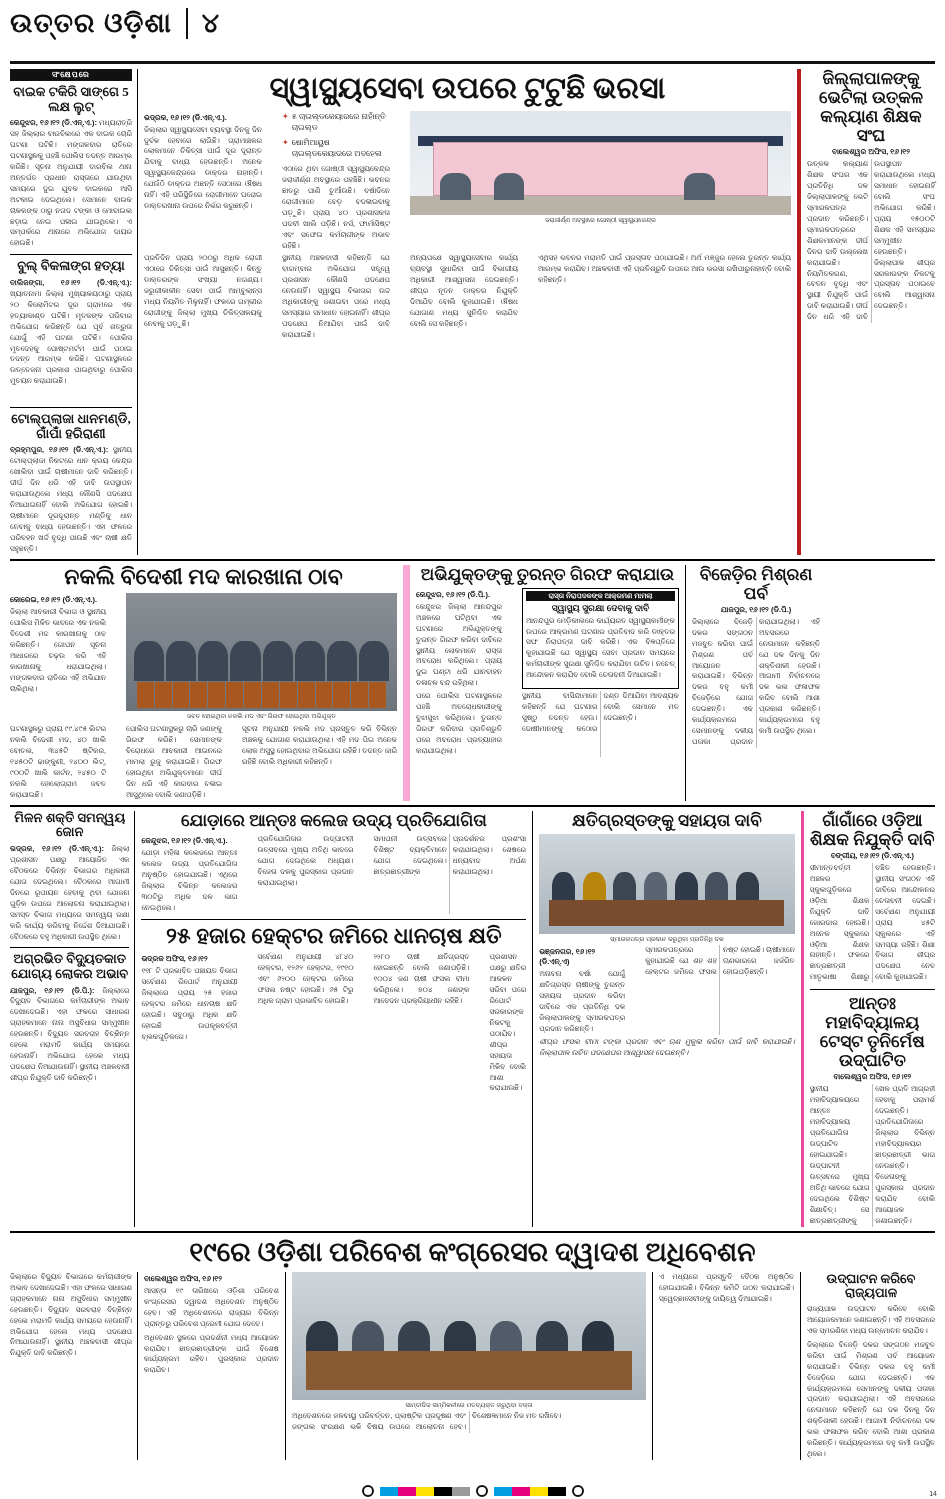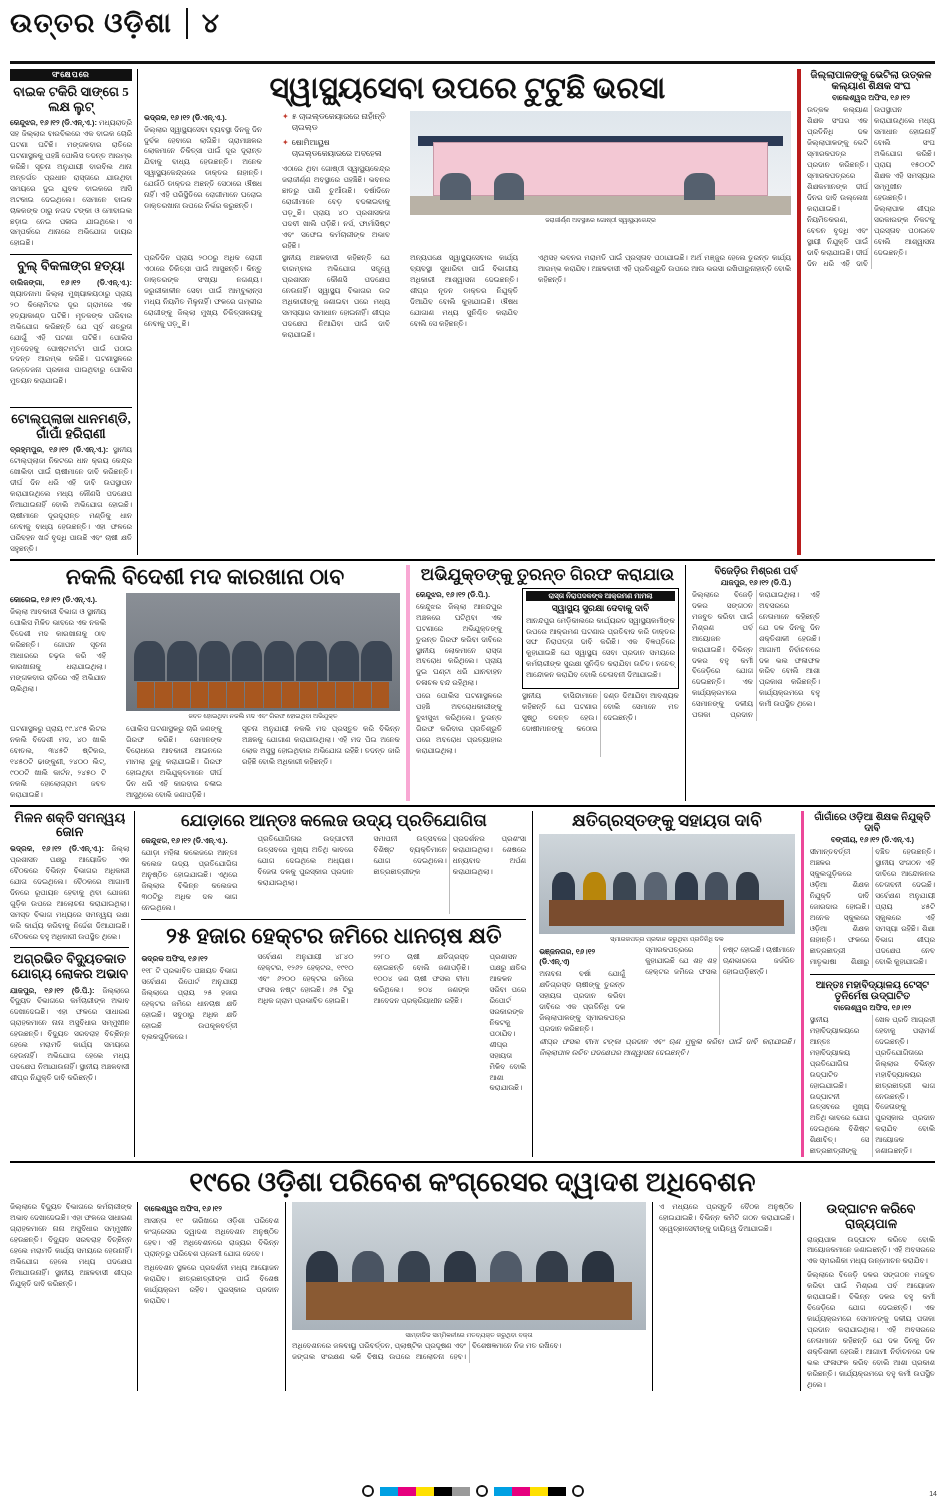--- a/index.html
+++ b/index.html
@@ -75,21 +75,21 @@
   .hl {
     font-family: "Liberation Serif", serif;
     font-weight: bold;
     text-align: center;
     line-height: 1.12;
   }
   .hl-xl { font-size: 30px; letter-spacing: 0px; }
   .hl-lg { font-size: 22px; }
   .hl-md { font-size: 17px; }
   .hl-sm { font-size: 13px; }
-  .hl-xs { font-size: 10px; }
+  .hl-xs { font-size: 17px; }
 
   .rule-top { border-top: 1px solid #000; }
   .rule-thick { border-bottom: 2px solid #000; }
 
   .kicker {
     font-size: 8px;
     text-align: center;
     background: #111;
     color: #fff;
     padding: 1px 0;
@@ -276,21 +276,21 @@
       <div class="hl hl-xs">ଜିଲ୍ଲାପାଳଙ୍କୁ ଭେଟିଲା ଉତ୍କଳ କଲ୍ୟାଣ ଶିକ୍ଷକ ସଂଘ</div>
       <div class="byline" style="text-align:center;">ବାଲେଶ୍ୱର ଅଫିସ, ୧୬।୧୨</div>
       <div class="body minicols2" style="margin-top:2px;">ଉତ୍କଳ କଲ୍ୟାଣ ଶିକ୍ଷକ ସଂଘର ଏକ ପ୍ରତିନିଧି ଦଳ ଜିଲ୍ଲାପାଳଙ୍କୁ ଭେଟି ସ୍ମାରକପତ୍ର ପ୍ରଦାନ କରିଛନ୍ତି। ସ୍ମାରକପତ୍ରରେ ଶିକ୍ଷକମାନଙ୍କ ଦୀର୍ଘ ଦିନର ଦାବି ଉଲ୍ଲେଖ କରାଯାଇଛି। ନିୟମିତକରଣ, ବେତନ ବୃଦ୍ଧି ଏବଂ ସ୍ଥାୟୀ ନିଯୁକ୍ତି ପାଇଁ ଦାବି କରାଯାଇଛି। ଦୀର୍ଘ ଦିନ ଧରି ଏହି ଦାବି ଉପସ୍ଥାପନ କରାଯାଉଥିଲେ ମଧ୍ୟ ସମାଧାନ ହୋଇନାହିଁ ବୋଲି ସଂଘ ଅଭିଯୋଗ କରିଛି। ପ୍ରାୟ ୧୫୦୦ଟି ଶିକ୍ଷକ ଏହି ସମସ୍ୟାର ସମ୍ମୁଖୀନ ହେଉଛନ୍ତି। ଜିଲ୍ଲାପାଳ ଶୀଘ୍ର ସରକାରଙ୍କ ନିକଟକୁ ପ୍ରସ୍ତାବ ପଠାଇବେ ବୋଲି ଆଶ୍ୱାସନା ଦେଇଛନ୍ତି।</div>
     </div>
   </div>
 
   <div class="rule-thick" style="margin-top:4px;"></div>
 
   <div class="cols" style="margin-top:4px;">
 
-    <div class="col" style="width:400px;border-right:4px solid #f9a8d4;padding-right:6px;">
+    <div class="col" style="width:400px;border-right:7px solid #f9a8d4;padding-right:6px;">
       <div class="hl hl-lg">ନକଲି ବିଦେଶୀ ମଦ କାରଖାନା ଠାବ</div>
       <div class="flex gap6" style="margin-top:4px;">
         <div style="width:96px;">
           <div class="byline">କୋରେଇ, ୧୬।୧୨ (ଡି.ଏନ୍.ଏ.).</div>
           <div class="body">ଜିଲ୍ଲା ଆବକାରୀ ବିଭାଗ ଓ ସ୍ଥାନୀୟ ପୋଲିସ ମିଳିତ ଭାବରେ ଏକ ନକଲି ବିଦେଶୀ ମଦ କାରଖାନାକୁ ଠାବ କରିଛନ୍ତି। ଗୋପନ ସୂଚନା ଆଧାରରେ ଚଢ଼ଉ କରି ଏହି କାରଖାନାକୁ ଧରାଯାଇଥିଲା। ମଙ୍ଗଳବାର ରାତିରେ ଏହି ଅଭିଯାନ ଚାଲିଥିଲା।</div>
         </div>
         <div style="flex:1;">
           <div class="photo" style="height:118px;">
             <div class="ph-dark"></div>
             <div class="ph-row">

